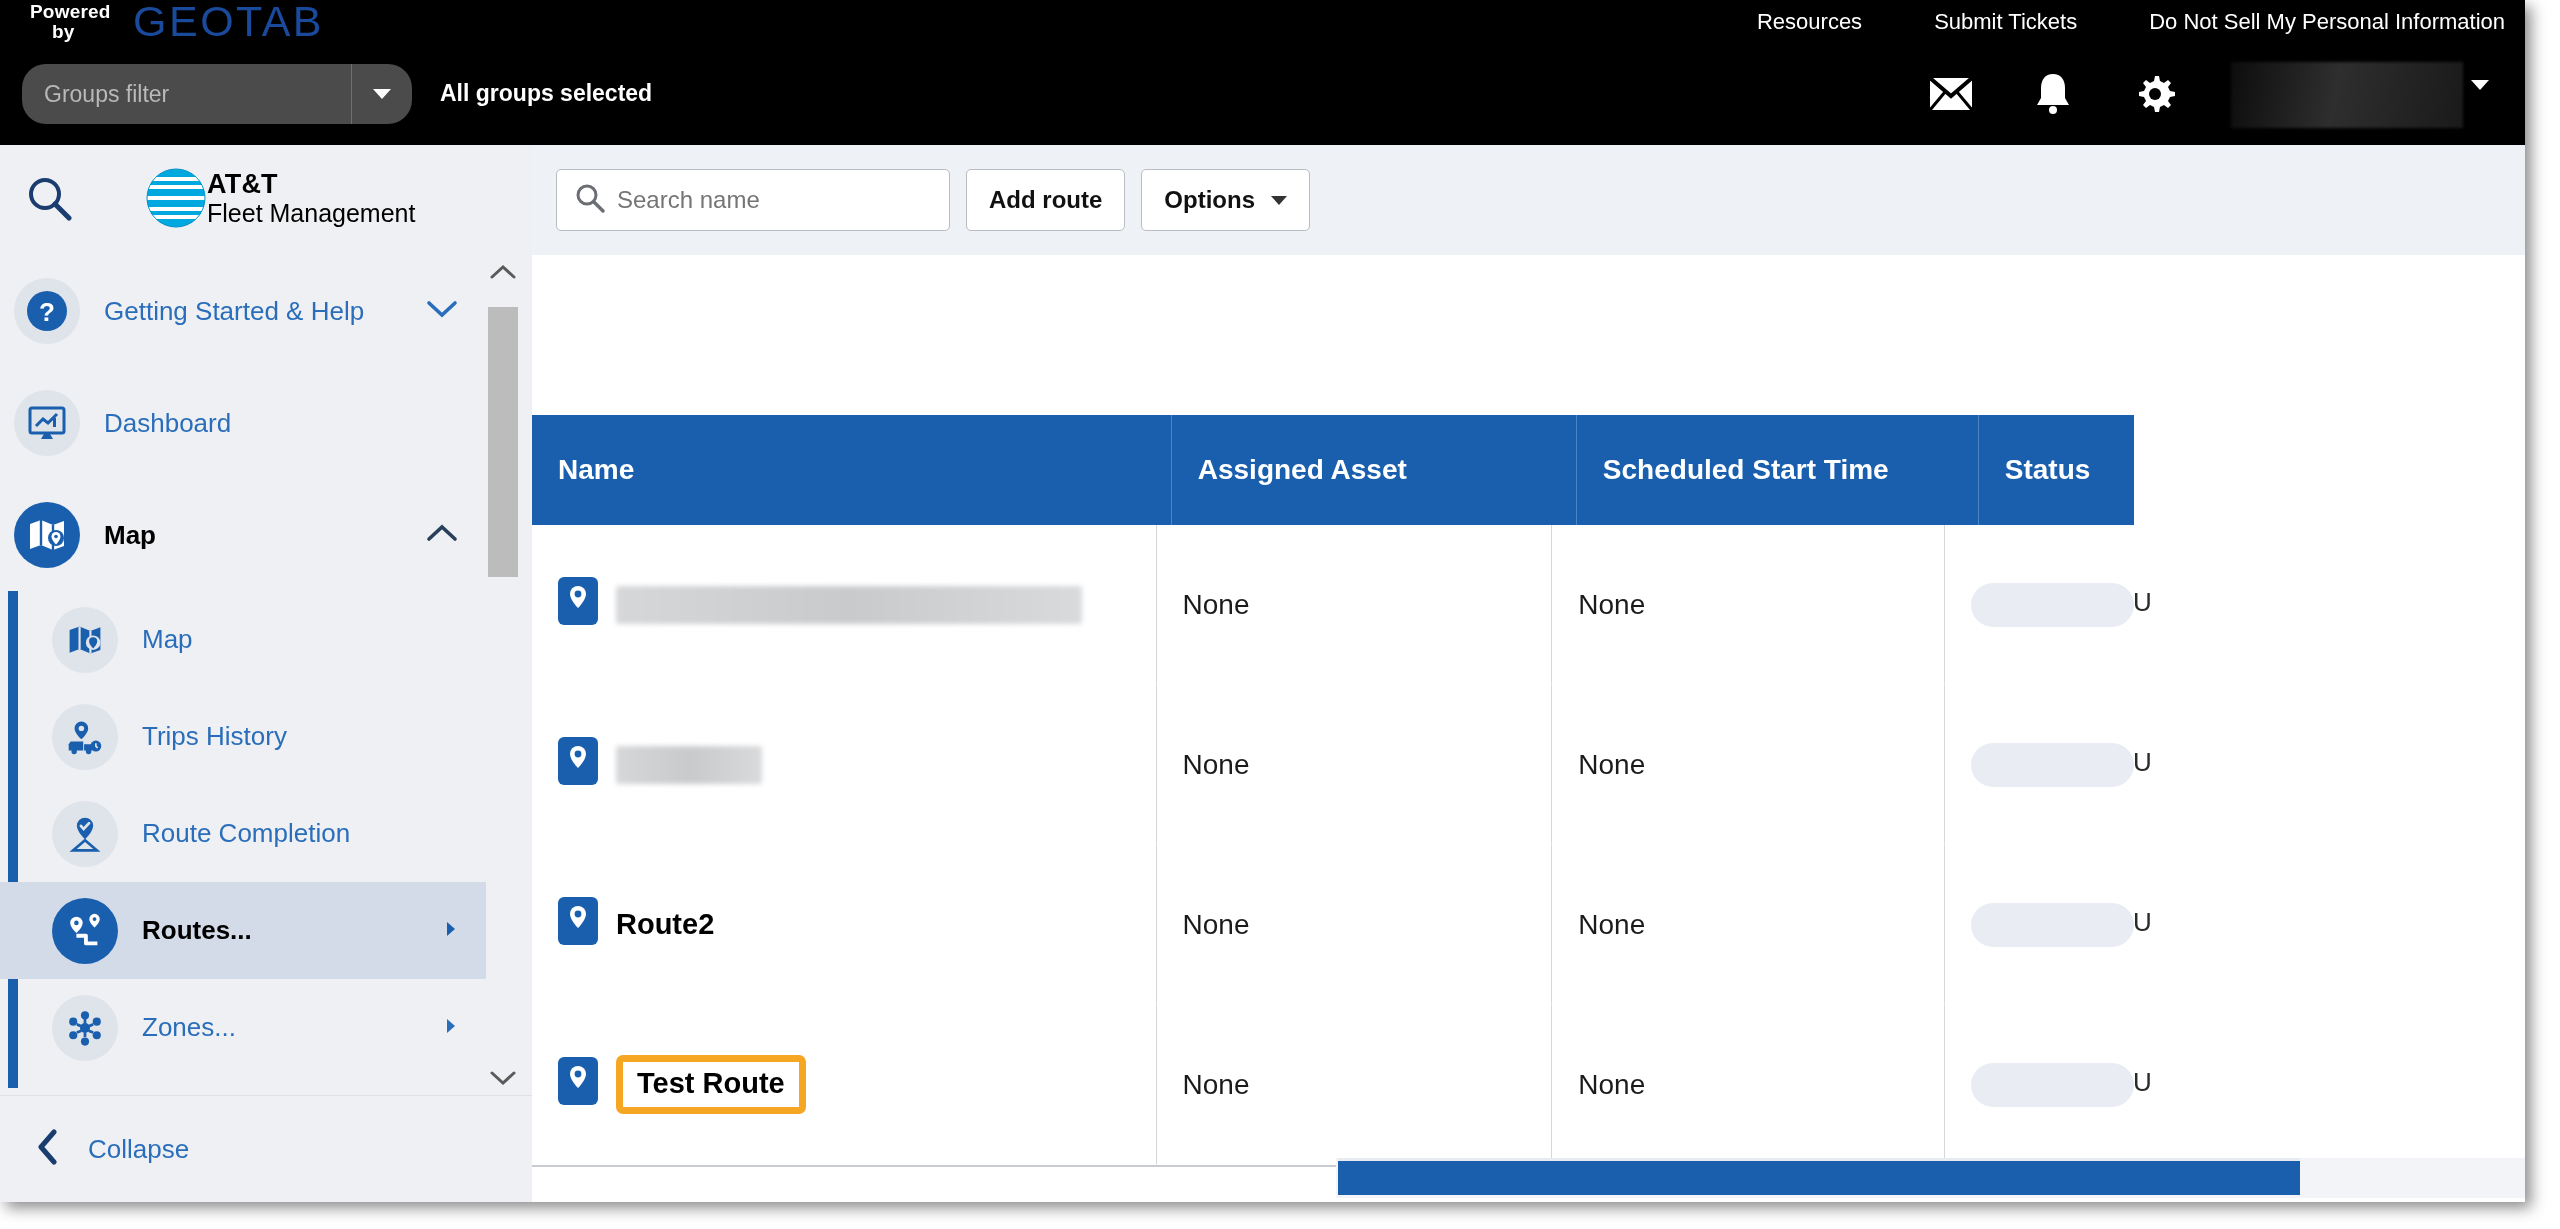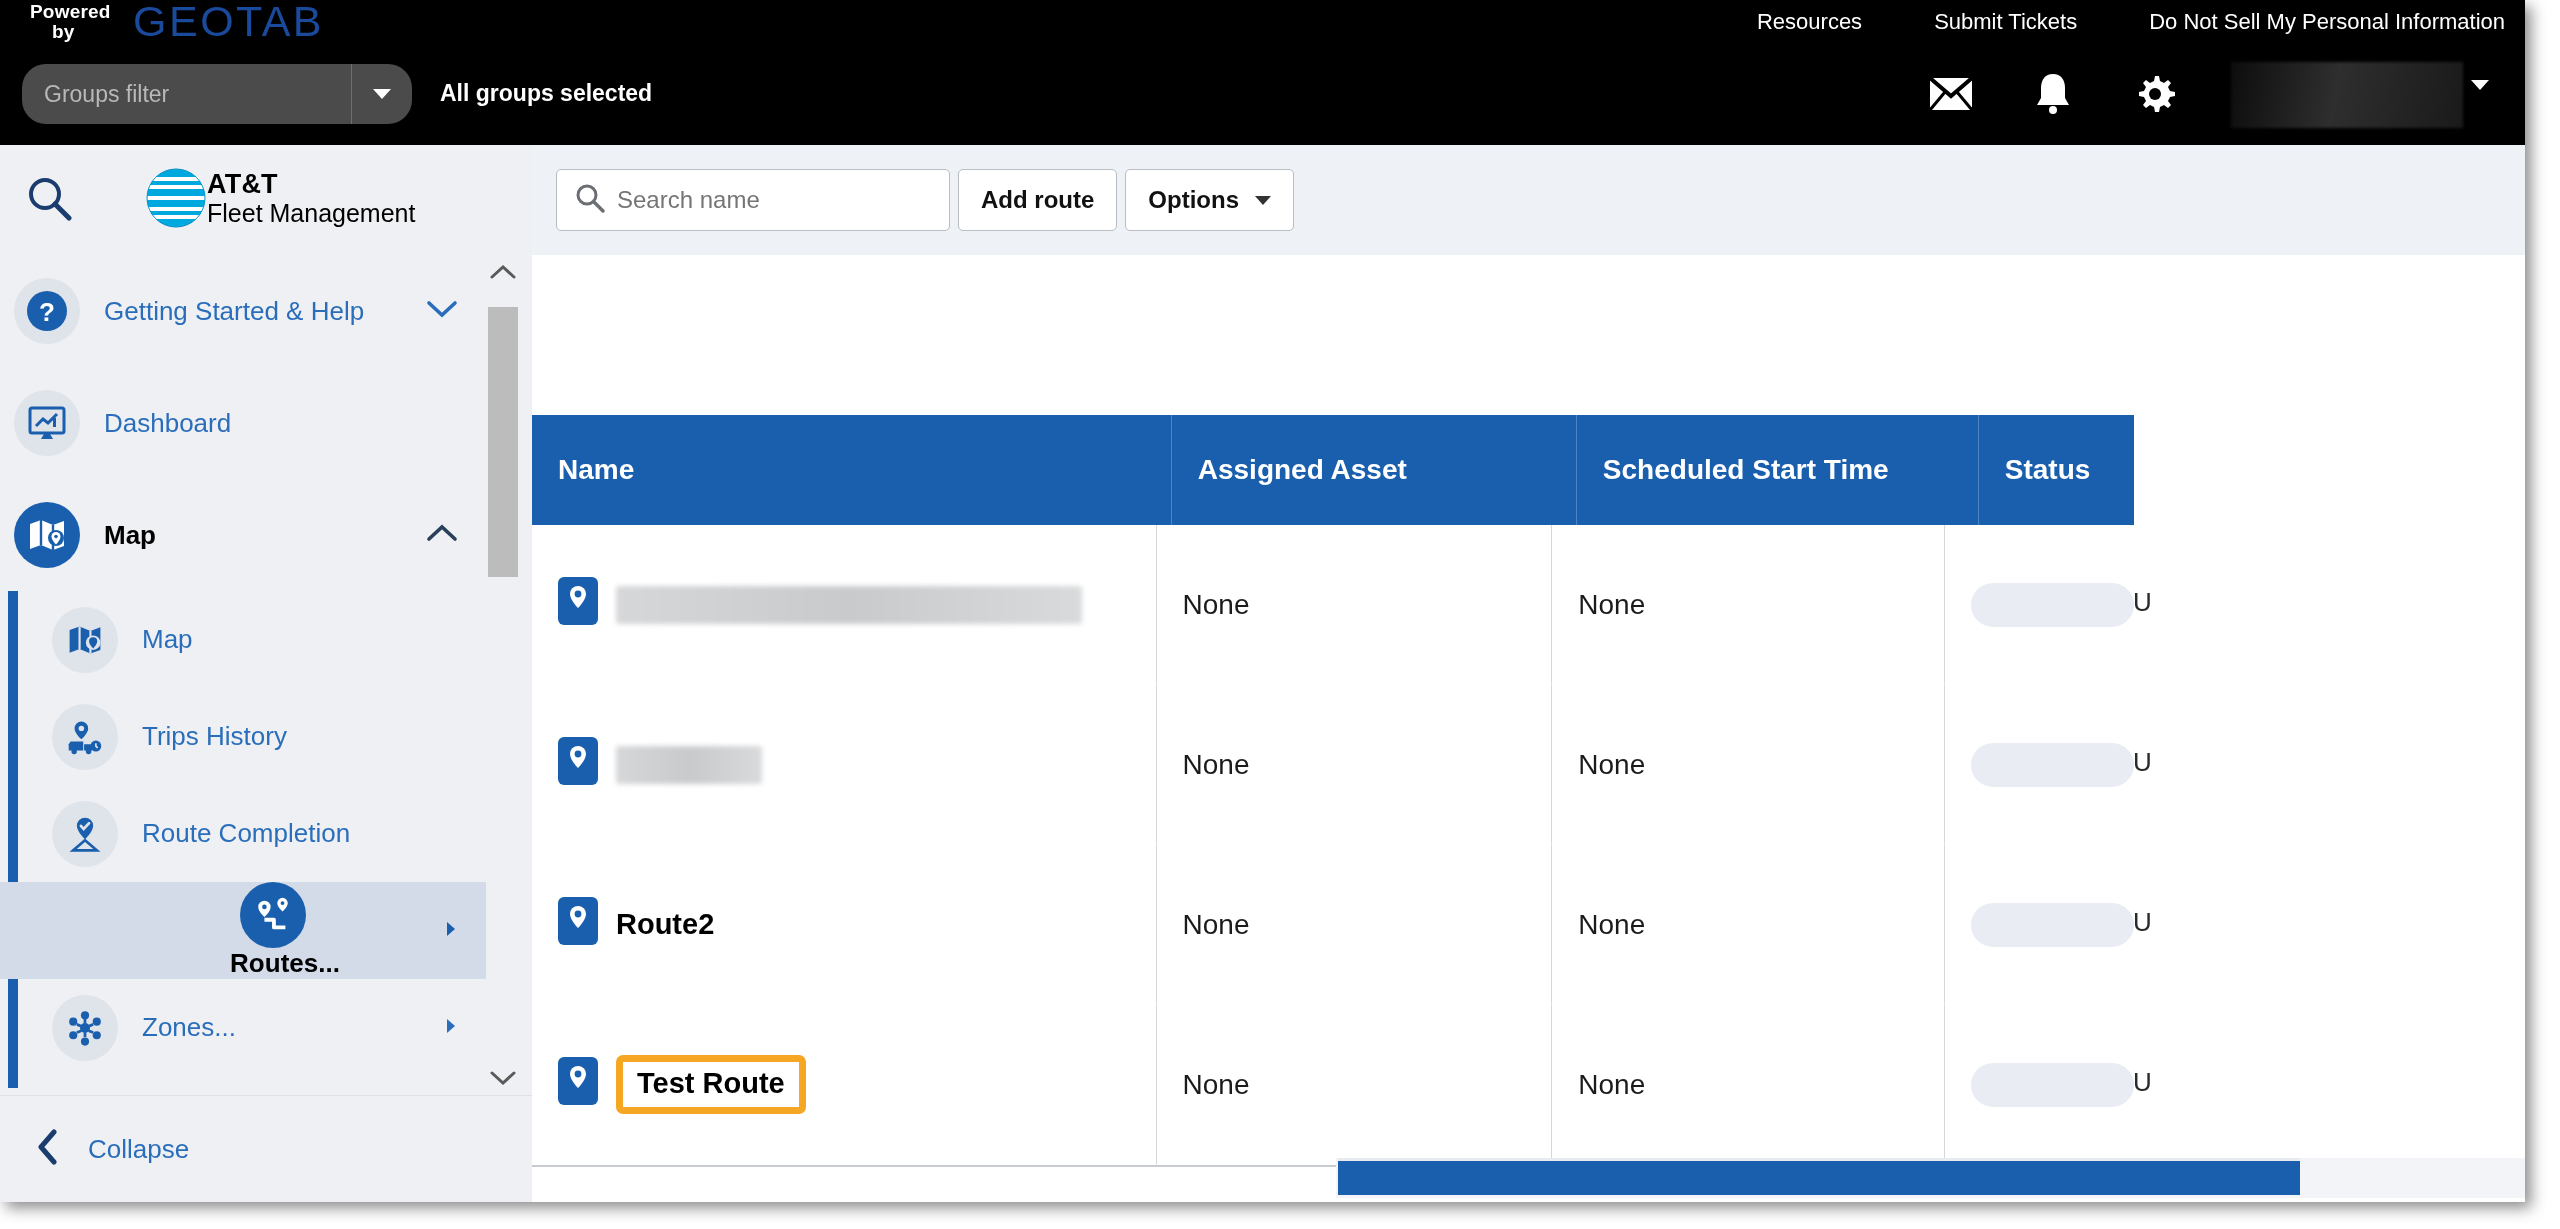--- a/index.html
+++ b/index.html
@@ -143,21 +143,21 @@
   .sb-item .lbl {
     margin-left: 24px;
     font-size: 26px; color: #2a6ebb;
   }
   .sb-item.bold .lbl { color: #000000; font-weight: 700; }
   .sb-item .chev {
     position: absolute; right: 36px; top: 50%;
     transform: translateY(-50%);
   }
   .sb-item.sub { padding-left: 52px; height: 97px; }
-  .sb-item.selected { background: #d3dae8; flex-direction: column; }
+  .sb-item.selected { background: #d3dae8; }
 
   .sb-group-accent {
     position: absolute; left: 8px;
     width: 10px;
     background: #1a5fae;
   }
 
   .sb-scrollbar {
     position: absolute; right: 12px; top: 110px;
     width: 34px; height: 840px;
@@ -190,21 +190,21 @@
   .content {
     position: absolute; left: 532px; top: 0;
     width: 1993px; height: 1057px;
     background: #ffffff;
   }
   .toolbar {
     position: absolute; left: 0; top: 0;
     width: 1993px; height: 110px;
     background: #eef1f5;
     display: flex; align-items: center;
-    padding-left: 24px; gap: 8px;
+    padding-left: 24px; gap: 16px;
   }
   .searchbox {
     width: 394px; height: 62px;
     background: #ffffff;
     border: 1px solid #b9bcc0; border-radius: 5px;
     display: flex; align-items: center; gap: 12px;
     padding-left: 18px;
   }
   .searchbox input {
     border: 0; outline: 0; background: transparent;

